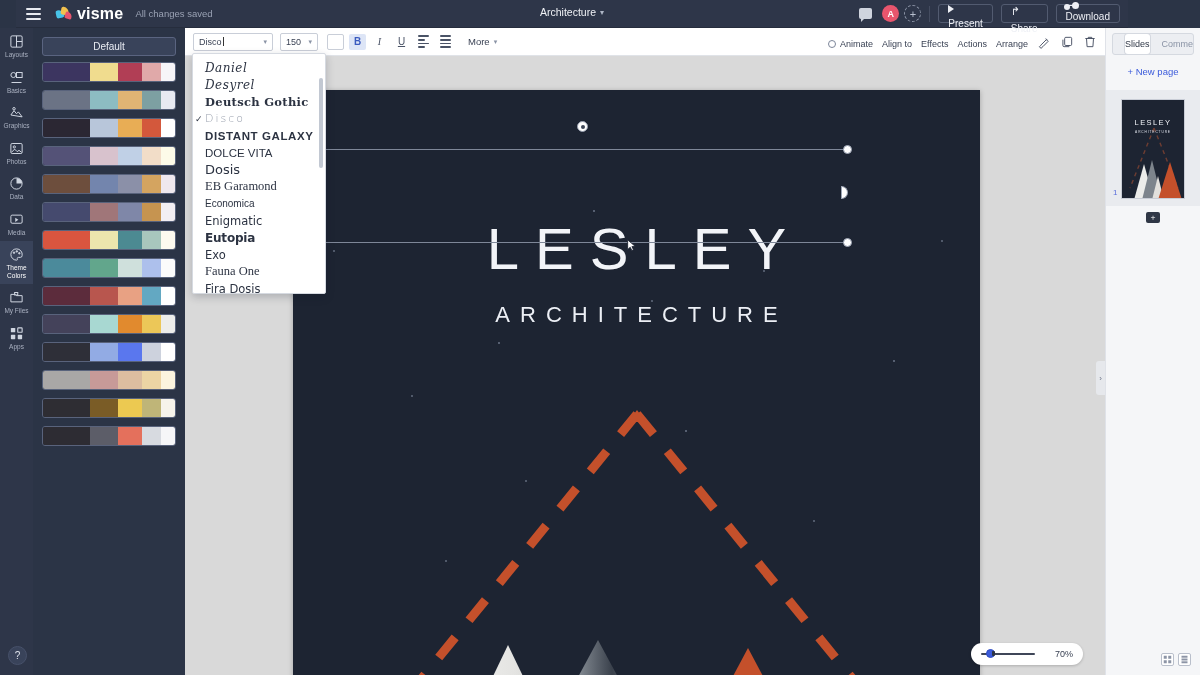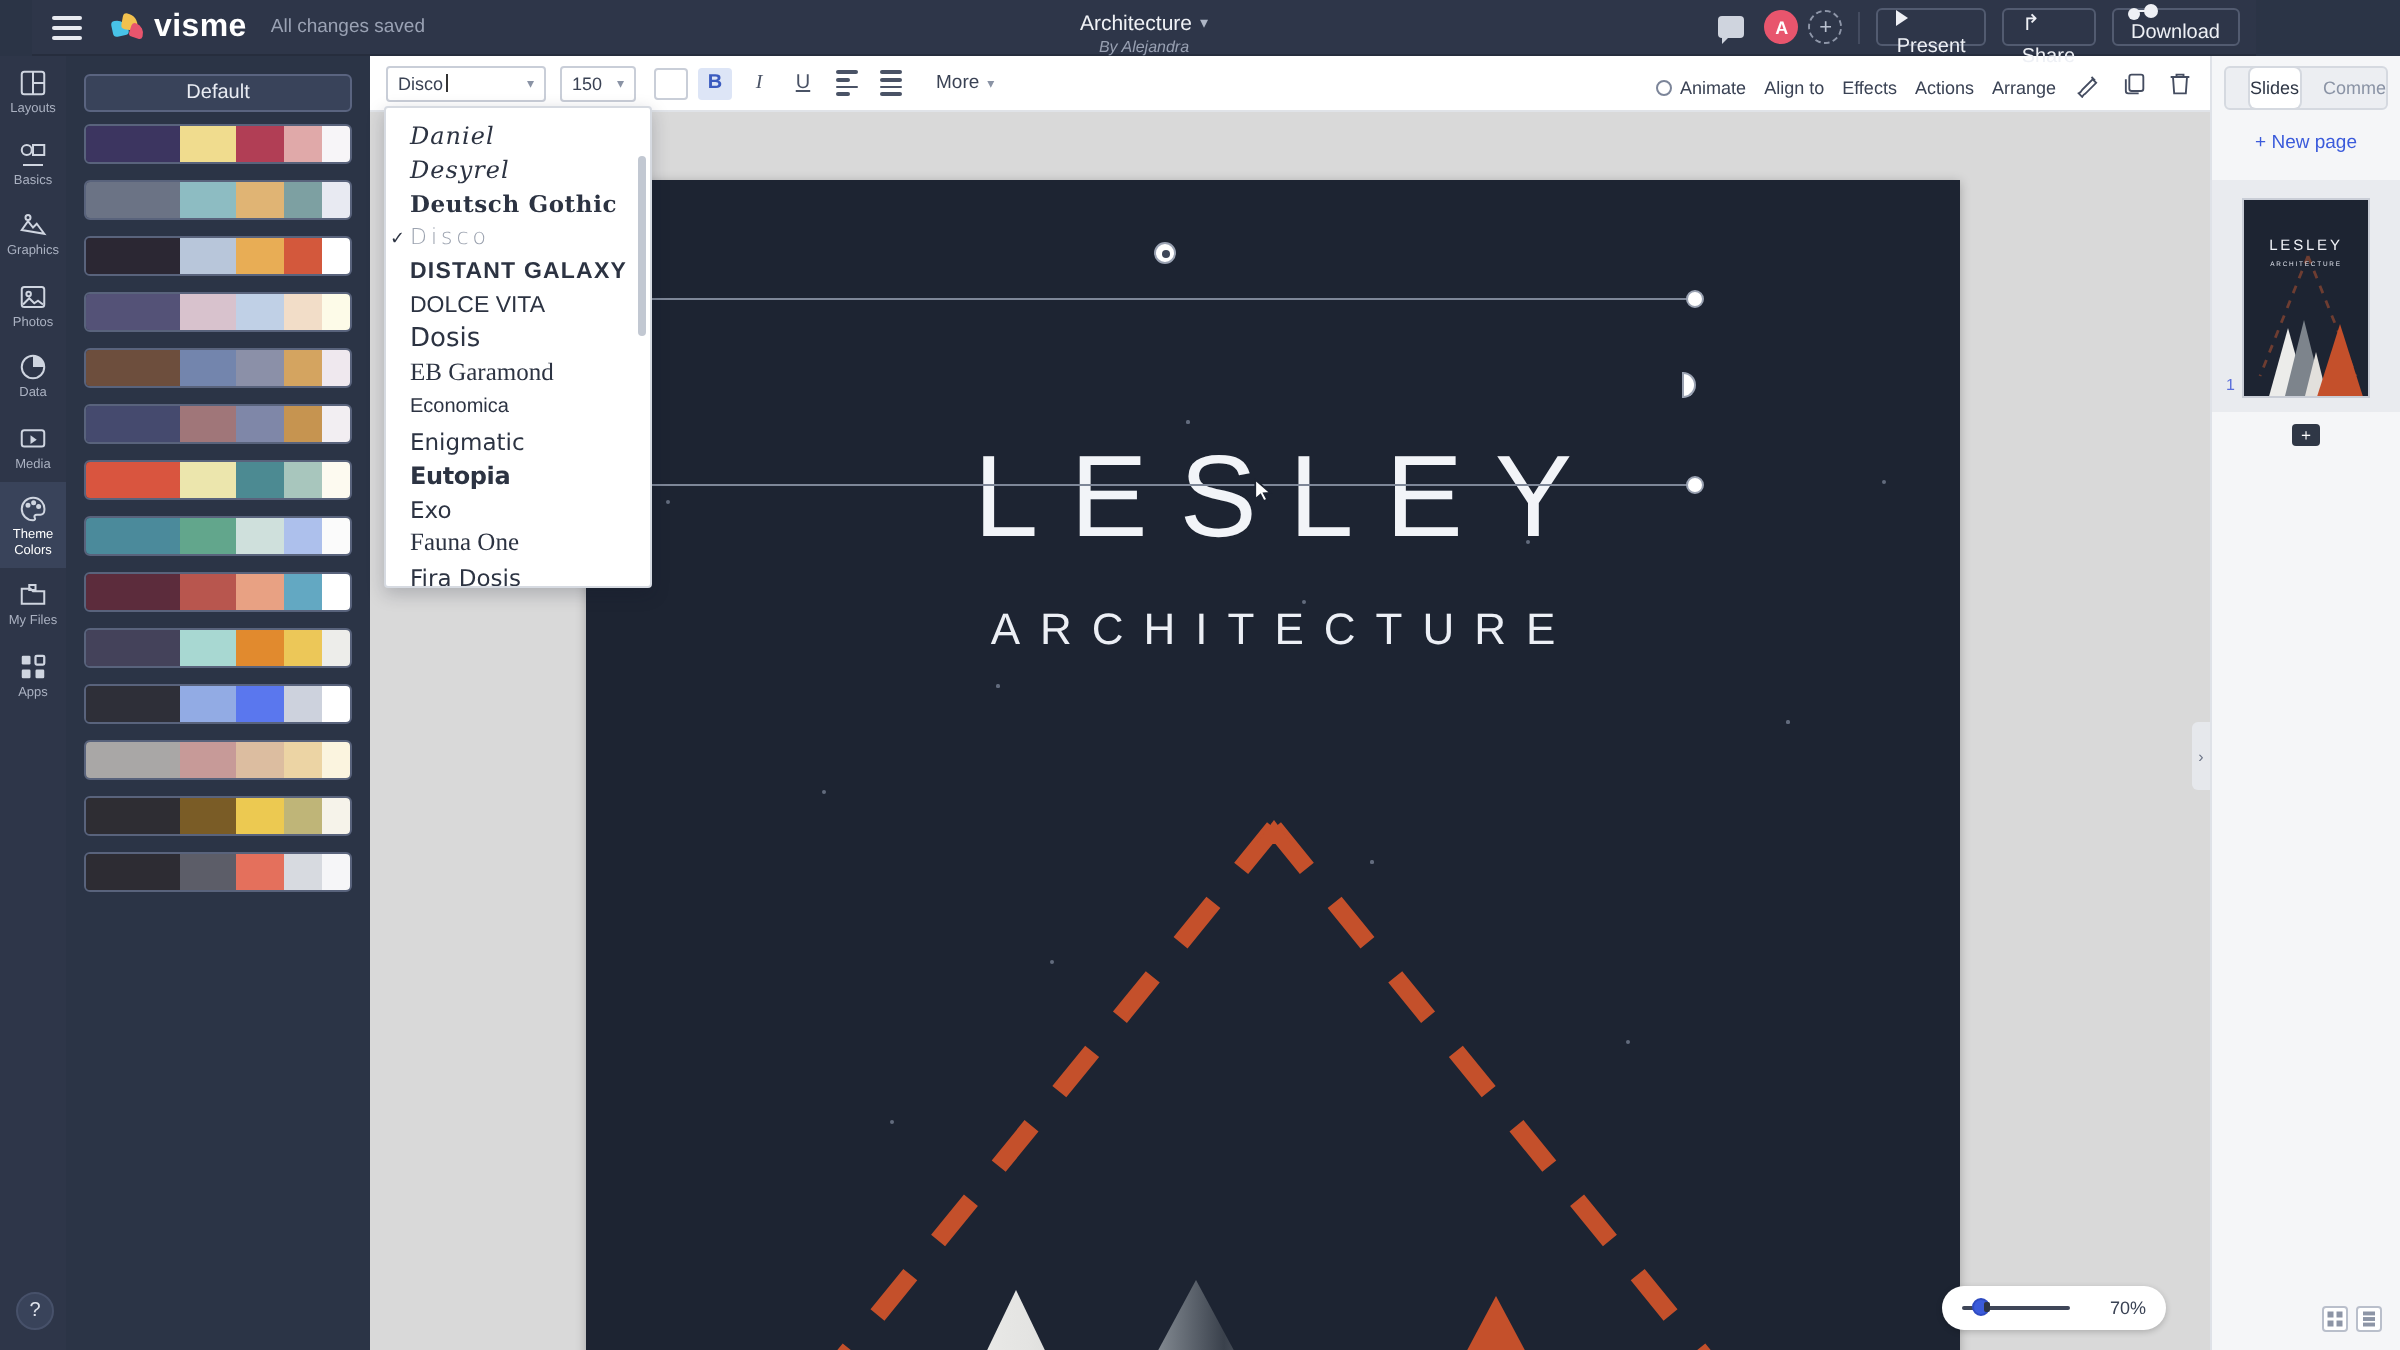--- a/index.html
+++ b/index.html
@@ -234,21 +234,20 @@
           <i class="bl3"></i>
       </div>
       <div class="brand-name">visme</div>
     </div>
     <div class="saved">All changes saved</div>
 
     <div class="doc-title-wrap">
       <div class="doc-title">
         <span>Architecture</span><span class="doc-caret">▾</span>
       </div>
-      <div class="doc-sub">By Alejandra</div>
     </div>
 
     <div class="top-right">
       <div class="ic-btn">
           <div class="chat-ic"></div>
         </div>
       <div class="avatar">A</div>
       <div class="add-user">+</div>
       <div class="divider-v"></div>
       <div class="tbtn">

